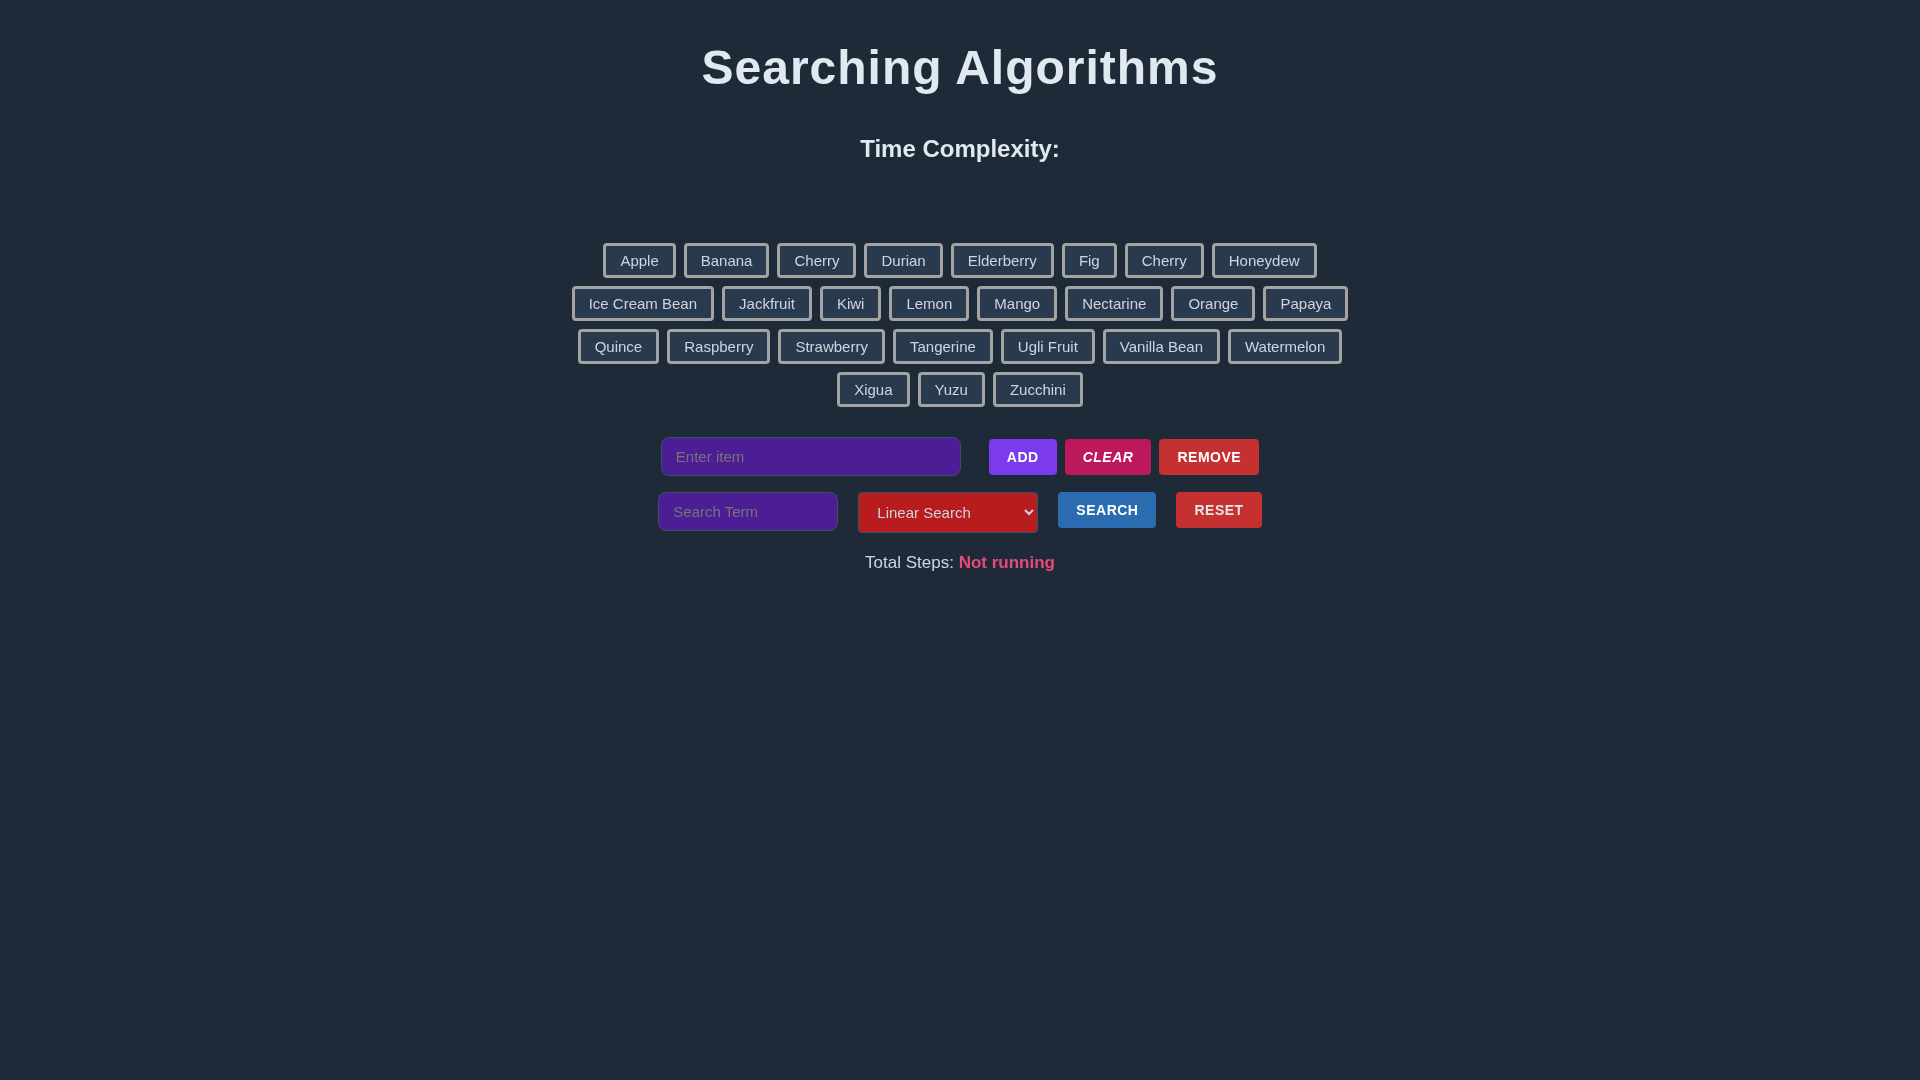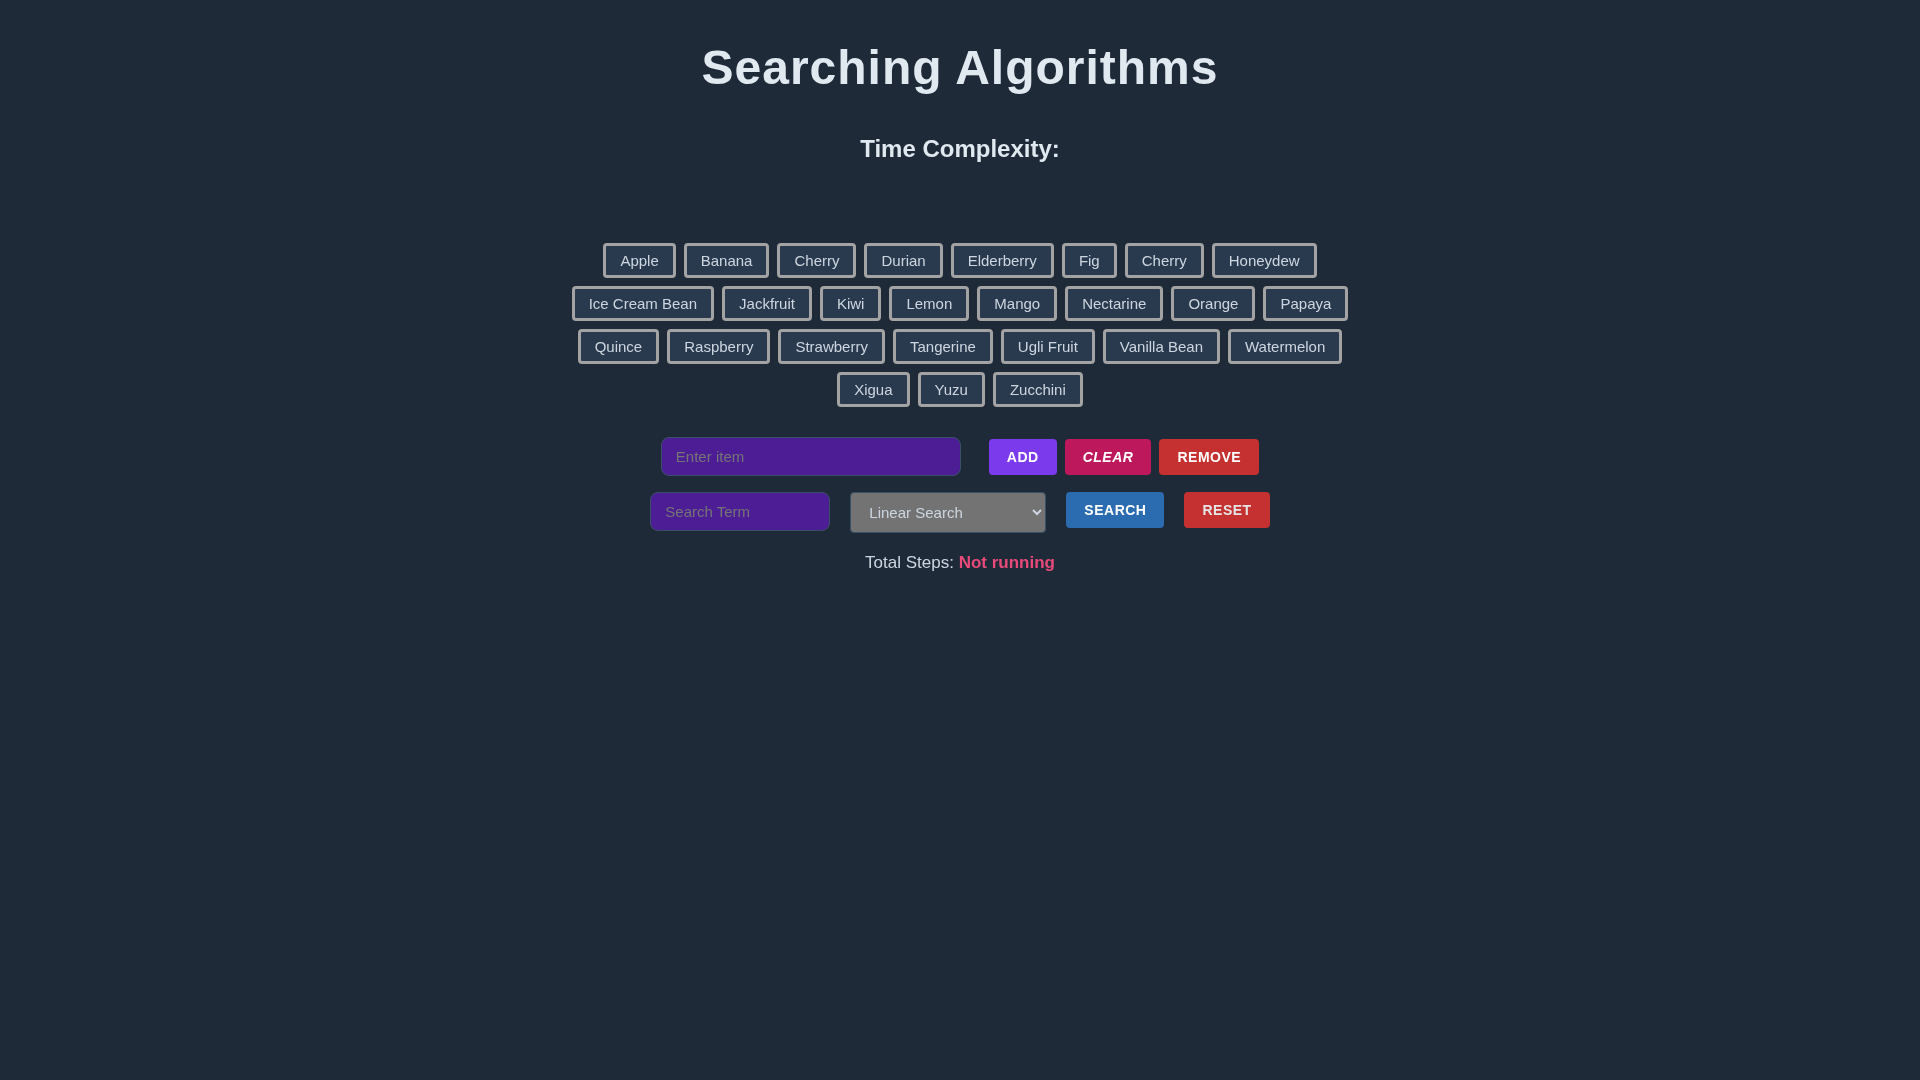--- a/index.html
+++ b/index.html
@@ -89,28 +89,28 @@
 
     #add-input {
       width: 300px;
     }
 
     #search-input {
       width: 180px;
     }
 
     .select-input {
-      background-color: #737373;
+      background-color: #b91c1c;
       border: 1px solid #3a5068;
       color: #cdd6e0;
       padding: 10px 14px;
       border-radius: 4px;
       font-size: 15px;
       outline: none;
-      width: 196px;
+      width: 180px;
     }
 
     .btn {
       padding: 10px 18px;
       border: none;
       border-radius: 4px;
       font-size: 14px;
       font-weight: 700;
       cursor: pointer;
       letter-spacing: 0.5px;

